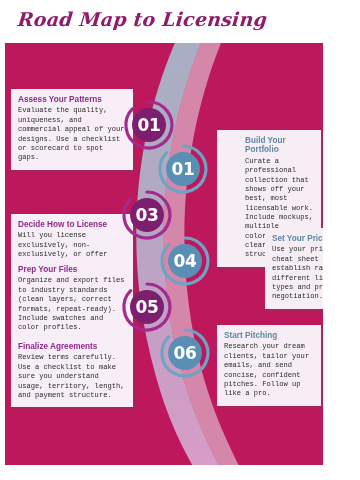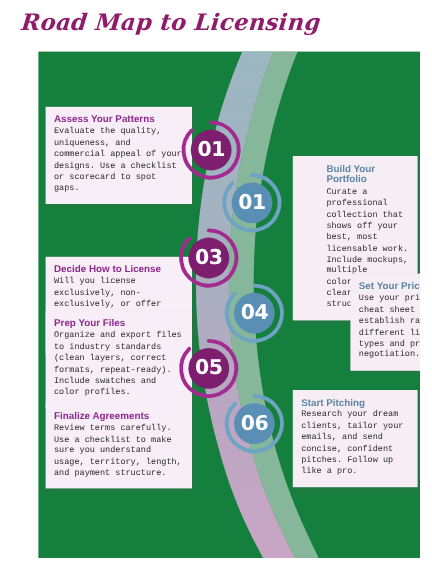--- a/index.html
+++ b/index.html
@@ -26,25 +26,25 @@
     font-size: 19px;
     letter-spacing: 0.2px;
     color: #8e1b6b;
     white-space: nowrap;
     transform: skewX(-6deg);
   }
 
   
   #board {
     position: absolute;
-    left: 32px;
+    left: 5px;
     top: 43px;
     width: 318px;
     height: 422px;
-    background: #15803d;
+    background: #be185d;
     overflow: hidden;
   }
 
   
   #ribbon {
     position: absolute;
     left: 0;
     top: 0;
     width: 318px;
     height: 422px;

